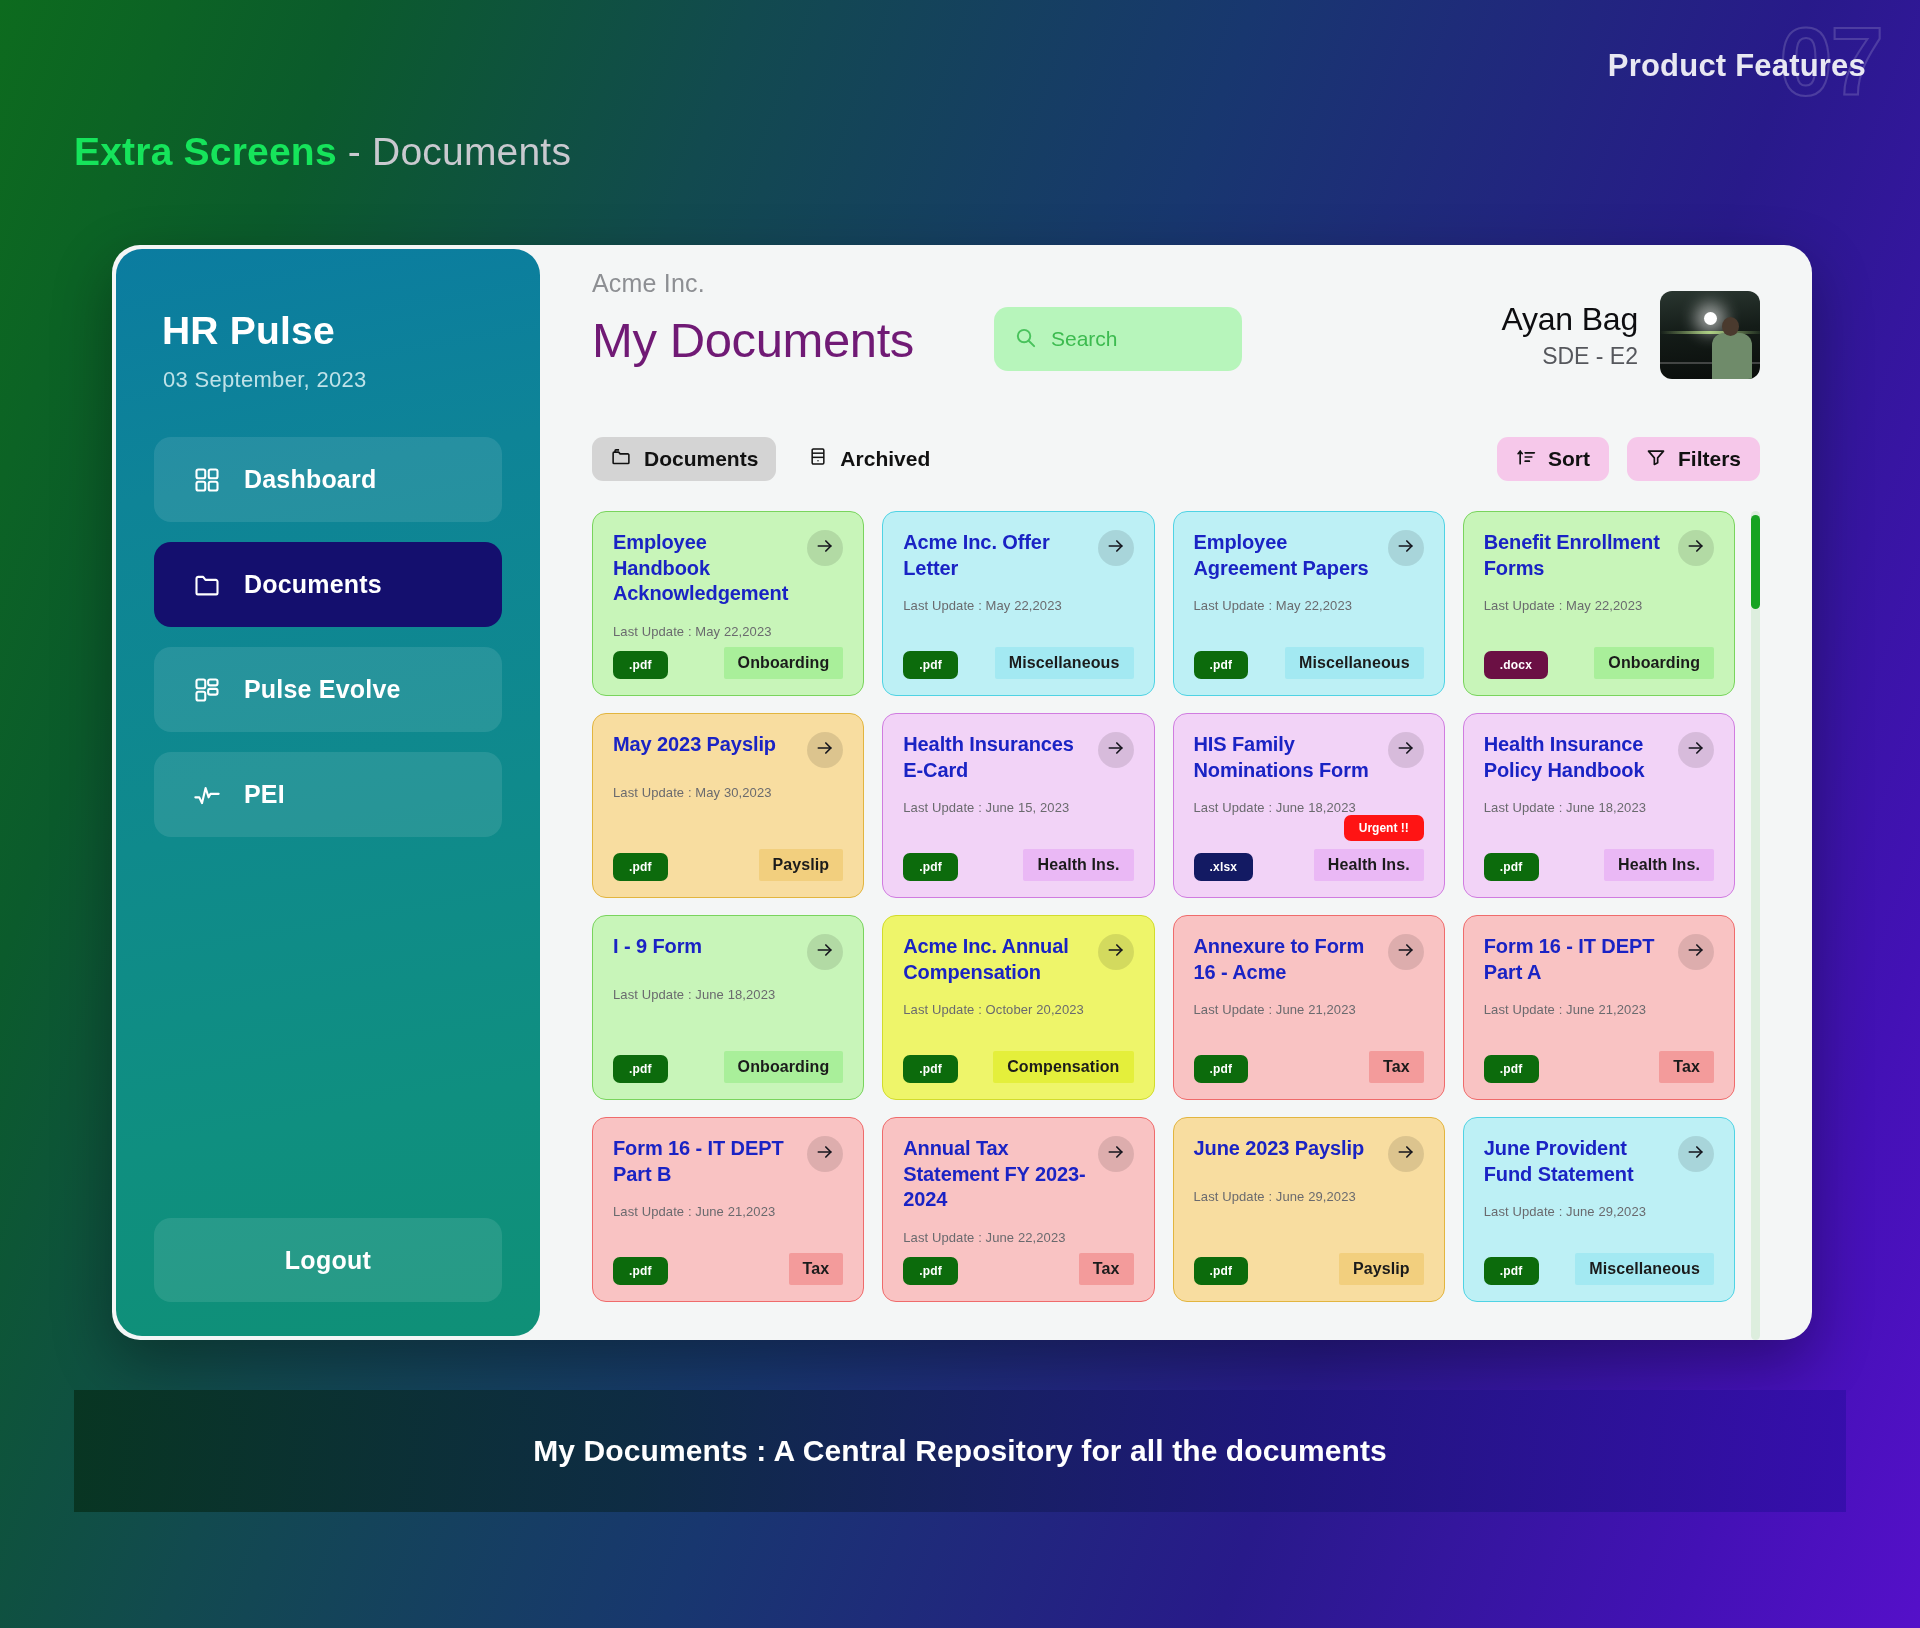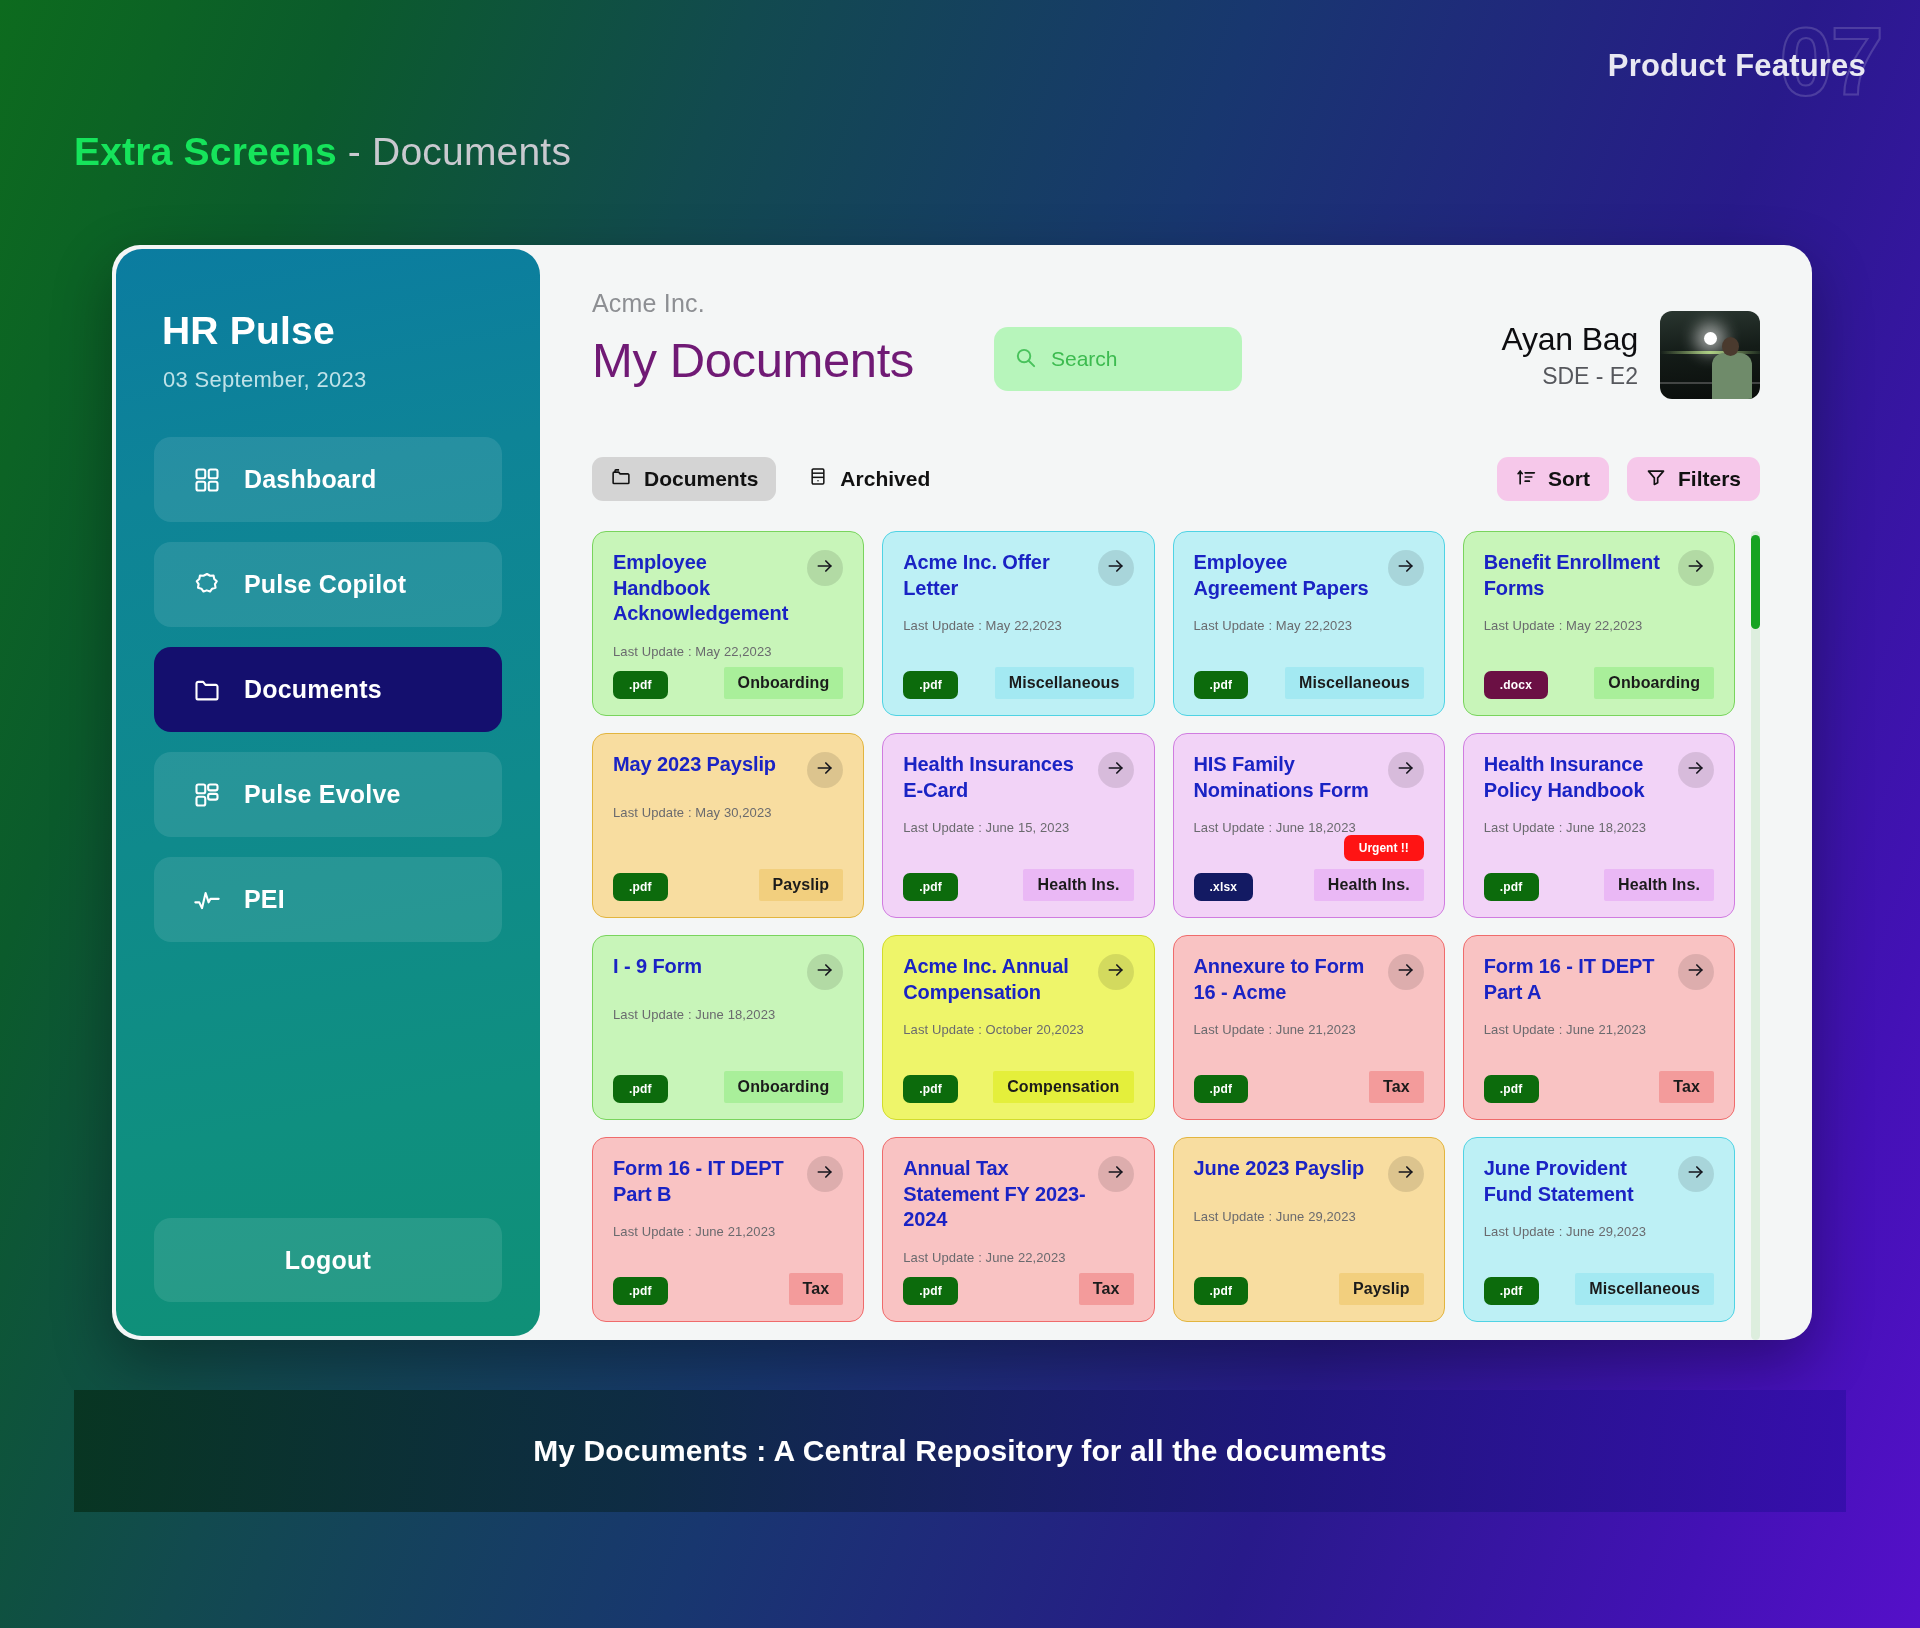--- a/index.html
+++ b/index.html
@@ -75,21 +75,21 @@
   .logout {
     margin-top: auto;
     height: 84px; border-radius: 17px;
     background: rgba(255,255,255,0.10);
     display: flex; align-items: center; justify-content: center;
     font-size: 25px; font-weight: 600; letter-spacing: .3px;
     cursor: pointer;
   }
 
   
-  .main { flex: 1; padding: 44px 52px 0 52px; display: flex; flex-direction: column; min-width: 0; position: relative; }
+  .main { flex: 1; padding: 24px 52px 0 52px; display: flex; flex-direction: column; min-width: 0; position: relative; }
 
   .topbar { display: flex; align-items: flex-start; }
   .title-col { flex: 0 0 auto; }
   .org { font-size: 25px; color: #8d8f93; font-weight: 400; letter-spacing: .2px; }
   .page-title { font-size: 49px; font-weight: 500; color: #701a75; margin-top: 14px; letter-spacing: -.4px; }
 
   .search {
     margin: 38px 0 0 80px;
     width: 248px; height: 64px;
     background: #b7f5bb; border-radius: 14px;
@@ -218,28 +218,20 @@
           <span class="nav-ico">
             <svg width="28" height="28" viewBox="0 0 24 24" fill="none" stroke="#fff" stroke-width="1.8">
               <rect x="3" y="3" width="7.5" height="7.5" rx="1.6"></rect>
               <rect x="13.5" y="3" width="7.5" height="7.5" rx="1.6"></rect>
               <rect x="3" y="13.5" width="7.5" height="7.5" rx="1.6"></rect>
               <rect x="13.5" y="13.5" width="7.5" height="7.5" rx="1.6"></rect>
             </svg>
           </span>
           <span>Dashboard</span>
         </div>
-        <div class="nav-item">
-          <span class="nav-ico">
-            <svg width="28" height="28" viewBox="0 0 24 24" fill="none" stroke="#fff" stroke-width="1.8" stroke-linejoin="round">
-              <path d="M12 2.6l2.6 1.5 3-.2.6 2.9 2.2 2-1.6 2.5.5 3-2.9.9-1.8 2.4-2.8-1-2.8 1-1.8-2.4-2.9-.9.5-3L3.2 8.8l2.2-2 .6-2.9 3 .2z"></path>
-            </svg>
-          </span>
-          <span>Pulse Copilot</span>
-        </div>
         <div class="nav-item active">
           <span class="nav-ico">
             <svg width="30" height="28" viewBox="0 0 24 24" fill="none" stroke="#fff" stroke-width="1.8" stroke-linejoin="round">
               <path d="M3 19V6.5A1.5 1.5 0 014.5 5h4.2l2 2.6h8.8A1.5 1.5 0 0121 9.1V19a1 1 0 01-1 1H4a1 1 0 01-1-1z"></path>
             </svg>
           </span>
           <span>Documents</span>
         </div>
         <div class="nav-item">
           <span class="nav-ico">

